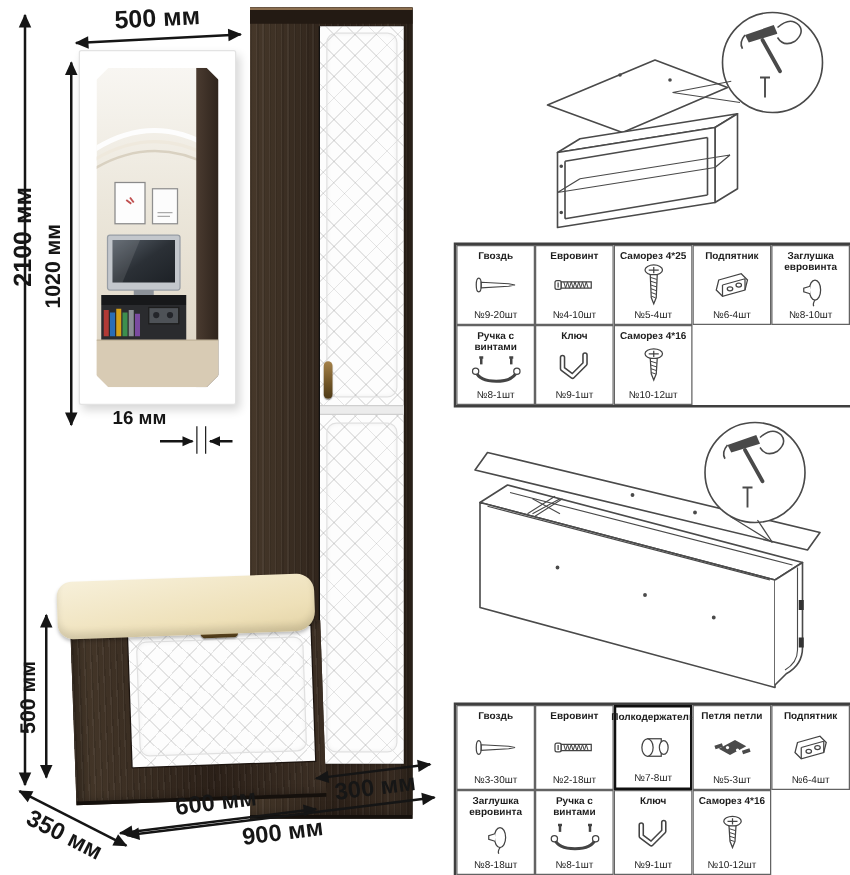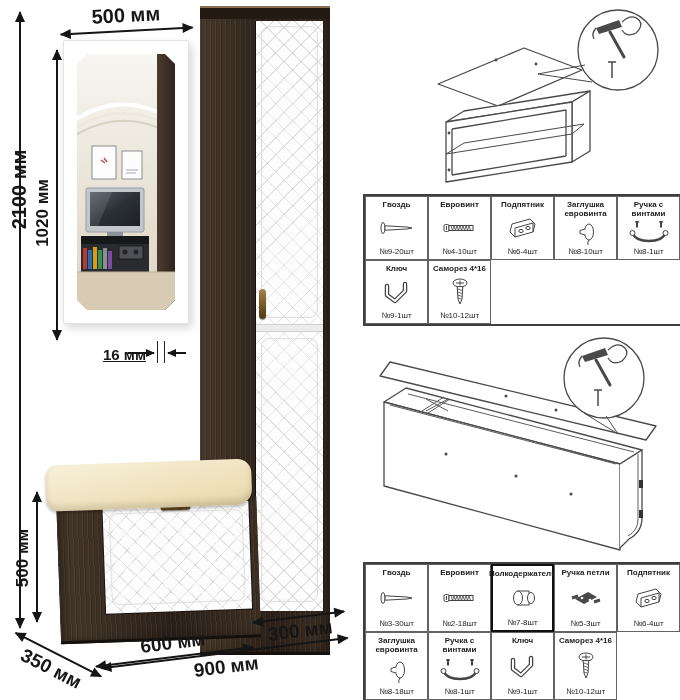--- a/index.html
+++ b/index.html
@@ -218,21 +218,21 @@
         </g>
         <rect x="42" y="192" width="24" height="13" fill="#4e5257" stroke="#1d1d1d" stroke-width="1"></rect>
         <circle cx="48" cy="198" r="2.5" fill="#23252a"></circle>
           <circle cx="59" cy="198" r="2.5" fill="#23252a"></circle>
         <rect x="0" y="218" width="98" height="38" fill="#d8cbb4"></rect>
         <path d="M0,218 h98" stroke="#bfb299" stroke-width="1"></path>
       </svg>
     </div>
   </div>
 
-  <div class="dimlabel f15" style="position:absolute;left:90px;top:346px;width:56px;text-align:right;text-decoration:underline;">16 мм</div>
+  <div class="dimlabel f15" style="position:absolute;left:90px;top:326px;width:56px;text-align:left;">16 мм</div>
   <div class="arr-r" style="left:128px;top:352px;width:26px;"></div>
   <div class="arr-l" style="left:168px;top:352px;width:18px;"></div>
   <div class="tick" style="left:157px;top:341px;"></div>
   <div class="tick" style="left:164px;top:341px;"></div>
 
   <div id="cabinet" class="wenge">
     <div id="cabinet-top"></div>
     <div id="cabinet-door" class="quilt">
       <div class="doorframe" style="left:5px;top:5px;width:55px;height:290px;"></div>
       <div id="door-seam"></div>
@@ -308,20 +308,27 @@
           <use href="#i-nail"></use>
         </svg>
       <div class="qt">№9-20шт</div>
     </div>
     <div class="hw-cell">
       <div class="nm">Евровинт</div>
       <svg class="ic" width="36" height="20" viewBox="0 0 36 20">
           <use href="#i-euro"></use>
         </svg>
       <div class="qt">№4-10шт</div>
+    </div>
+    <div class="hw-cell">
+      <div class="nm">Саморез 4*25</div>
+      <svg class="ic" width="18" height="34" viewBox="0 0 18 34">
+          <use href="#i-screw25"></use>
+        </svg>
+      <div class="qt">№5-4шт</div>
     </div>
     <div class="hw-cell">
       <div class="nm">Подпятник</div>
       <svg class="ic" width="32" height="24" viewBox="0 0 32 24">
           <use href="#i-foot"></use>
         </svg>
       <div class="qt">№6-4шт</div>
     </div>
     <div class="hw-cell">
       <div class="nm">Заглушка евровинта</div>
@@ -401,21 +408,21 @@
       <div class="qt">№2-18шт</div>
     </div>
     <div class="hw-cell hl">
       <div class="nm">Полкодержатель</div>
       <svg class="ic" width="34" height="22" viewBox="0 0 34 22">
           <use href="#i-shelfpin"></use>
         </svg>
       <div class="qt">№7-8шт</div>
     </div>
     <div class="hw-cell">
-      <div class="nm">Ручка петли</div>
+      <div class="nm">Петля петли</div>
       <svg class="ic" width="34" height="24" viewBox="0 0 34 24">
           <use href="#i-hplate"></use>
         </svg>
       <div class="qt">№5-3шт</div>
     </div>
     <div class="hw-cell">
       <div class="nm">Подпятник</div>
       <svg class="ic" width="32" height="24" viewBox="0 0 32 24">
           <use href="#i-foot"></use>
         </svg>

